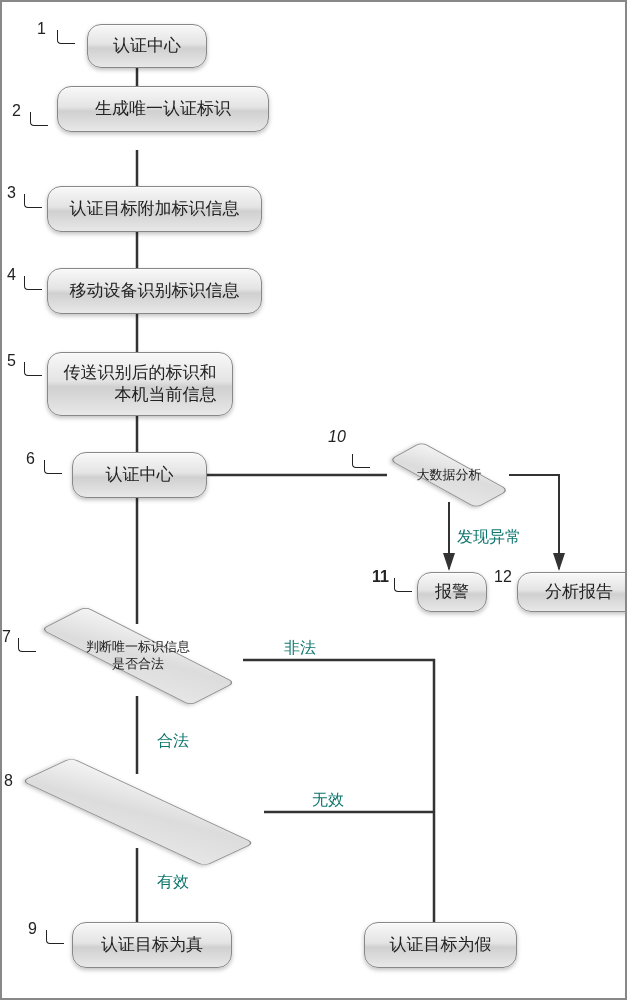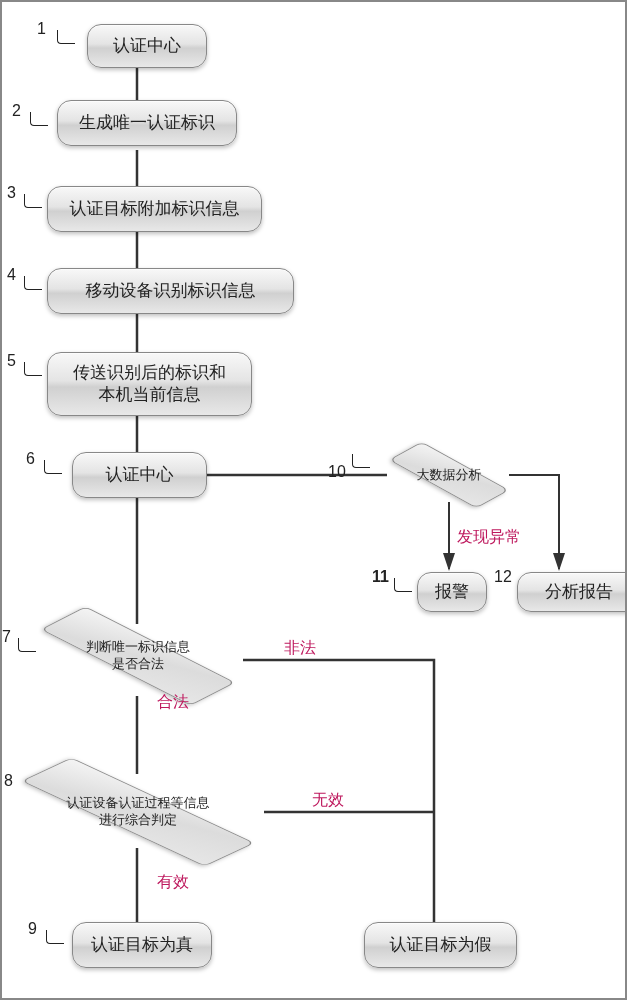--- a/index.html
+++ b/index.html
@@ -68,21 +68,21 @@
     border: 1.5px solid #222;
     border-right: none;
     border-top: none;
     border-bottom-left-radius: 4px;
     width: 18px;
     height: 14px;
   }
   .edge-label {
     position: absolute;
     font-size: 16px;
-    color: #be185d;
+    color: #0f766e;
   }
 </style>
 </head>
 <body>
 
 <svg class="connectors">
   <defs>
     <marker id="arrow" markerWidth="10" markerHeight="10" refX="8" refY="3" orient="auto" markerUnits="strokeWidth">
       <path d="M0,0 L0,6 L9,3 z" fill="#333"></path>
     </marker>
@@ -114,39 +114,39 @@
 
   <line x1="262" y1="810" x2="432" y2="810" stroke="#333" stroke-width="2.5"></line>
 </svg>
 
 <div class="node" style="left:85px; top:22px; width:120px; height:44px;">
   <span>认证中心</span>
 </div>
 <div class="hook" style="left:55px; top:28px;"></div>
 <div class="num-label" style="left:35px; top:18px;">1</div>
 
-<div class="node" style="left:55px; top:98px; width:180px; height:46px;">
+<div class="node" style="left:55px; top:84px; width:212px; height:46px;">
   <span>生成唯一认证标识</span>
 </div>
 <div class="hook" style="left:28px; top:110px;"></div>
 <div class="num-label" style="left:10px; top:100px;">2</div>
 
 <div class="node" style="left:45px; top:184px; width:215px; height:46px;">
   <span>认证目标附加标识信息</span>
 </div>
 <div class="hook" style="left:22px; top:192px;"></div>
 <div class="num-label" style="left:5px; top:182px;">3</div>
 
-<div class="node" style="left:45px; top:266px; width:247px; height:46px;">
+<div class="node" style="left:45px; top:266px; width:215px; height:46px;">
   <span>移动设备识别标识信息</span>
 </div>
 <div class="hook" style="left:22px; top:274px;"></div>
 <div class="num-label" style="left:5px; top:264px;">4</div>
 
-<div class="node" style="left:45px; top:350px; width:205px; height:64px; white-space:pre-line;">
+<div class="node" style="left:45px; top:350px; width:186px; height:64px; white-space:pre-line;text-align:right;">
   <span>传送识别后的标识和
 本机当前信息</span>
 </div>
 <div class="hook" style="left:22px; top:360px;"></div>
 <div class="num-label" style="left:5px; top:350px;">5</div>
 
 <div class="node" style="left:70px; top:450px; width:135px; height:46px;">
   <span>认证中心</span>
 </div>
 <div class="hook" style="left:42px; top:458px;"></div>
@@ -155,50 +155,48 @@
 <div class="diamond" style="left:30px; top:618px; width:212px; height:72px;">
   <div class="diamond-shape" style="width:160px; height:48px; transform: translate(-50%,-50%) rotate(45deg) skew(-18deg,-18deg);"></div>
   <div class="diamond-text" style="white-space:pre-line;">判断唯一标识信息
 是否合法</div>
 </div>
 <div class="hook" style="left:16px; top:636px;"></div>
 <div class="num-label" style="left:0px; top:626px;">7</div>
 
 <div class="diamond" style="left:8px; top:772px; width:256px; height:76px;">
   <div class="diamond-shape" style="width:190px; height:52px; transform: translate(-50%,-50%) rotate(45deg) skew(-20deg,-20deg);"></div>
-  <div class="diamond-text" style="white-space:pre-line;">认证设备认证过程等信息
-进行综合判定</div>
 </div>
 <div class="num-label" style="left:2px; top:770px;">8</div>
 
-<div class="node" style="left:70px; top:920px; width:140px; height:46px;">
+<div class="node" style="left:70px; top:920px; width:160px; height:46px;">
   <span>认证目标为真</span>
 </div>
 <div class="hook" style="left:44px; top:928px;"></div>
 <div class="num-label" style="left:26px; top:918px;">9</div>
 
 <div class="diamond" style="left:385px; top:446px; width:124px; height:54px;">
   <div class="diamond-shape" style="width:96px; height:36px; transform: translate(-50%,-50%) rotate(45deg) skew(-16deg,-16deg);"></div>
   <div class="diamond-text">大数据分析</div>
 </div>
 <div class="hook" style="left:350px; top:452px;"></div>
-<div class="num-label" style="left:326px; top:461px;">10</div>
+<div class="num-label" style="left:326px; top:426px;font-style:italic;">10</div>
 
 <div class="node" style="left:415px; top:570px; width:70px; height:40px;">
   <span>报警</span>
 </div>
 <div class="hook" style="left:392px; top:576px;"></div>
 <div class="num-label" style="left:370px; top:566px;font-weight:bold;">11</div>
 
 <div class="node" style="left:515px; top:570px; width:124px; height:40px;">
   <span>分析报告</span>
 </div>
 <div class="num-label" style="left:492px; top:566px;">12</div>
 
 <div class="node" style="left:362px; top:920px; width:153px; height:46px;">
   <span>认证目标为假</span>
 </div>
 
-<div class="edge-label" style="left:155px; top:690px;">合法</div>
+<div class="edge-label" style="left:155px; top:729px;">合法</div>
 <div class="edge-label" style="left:282px; top:636px;">非法</div>
 <div class="edge-label" style="left:155px; top:870px;">有效</div>
 <div class="edge-label" style="left:310px; top:788px;">无效</div>
 <div class="edge-label" style="left:455px; top:525px;">发现异常</div>
 
 </body></html>

